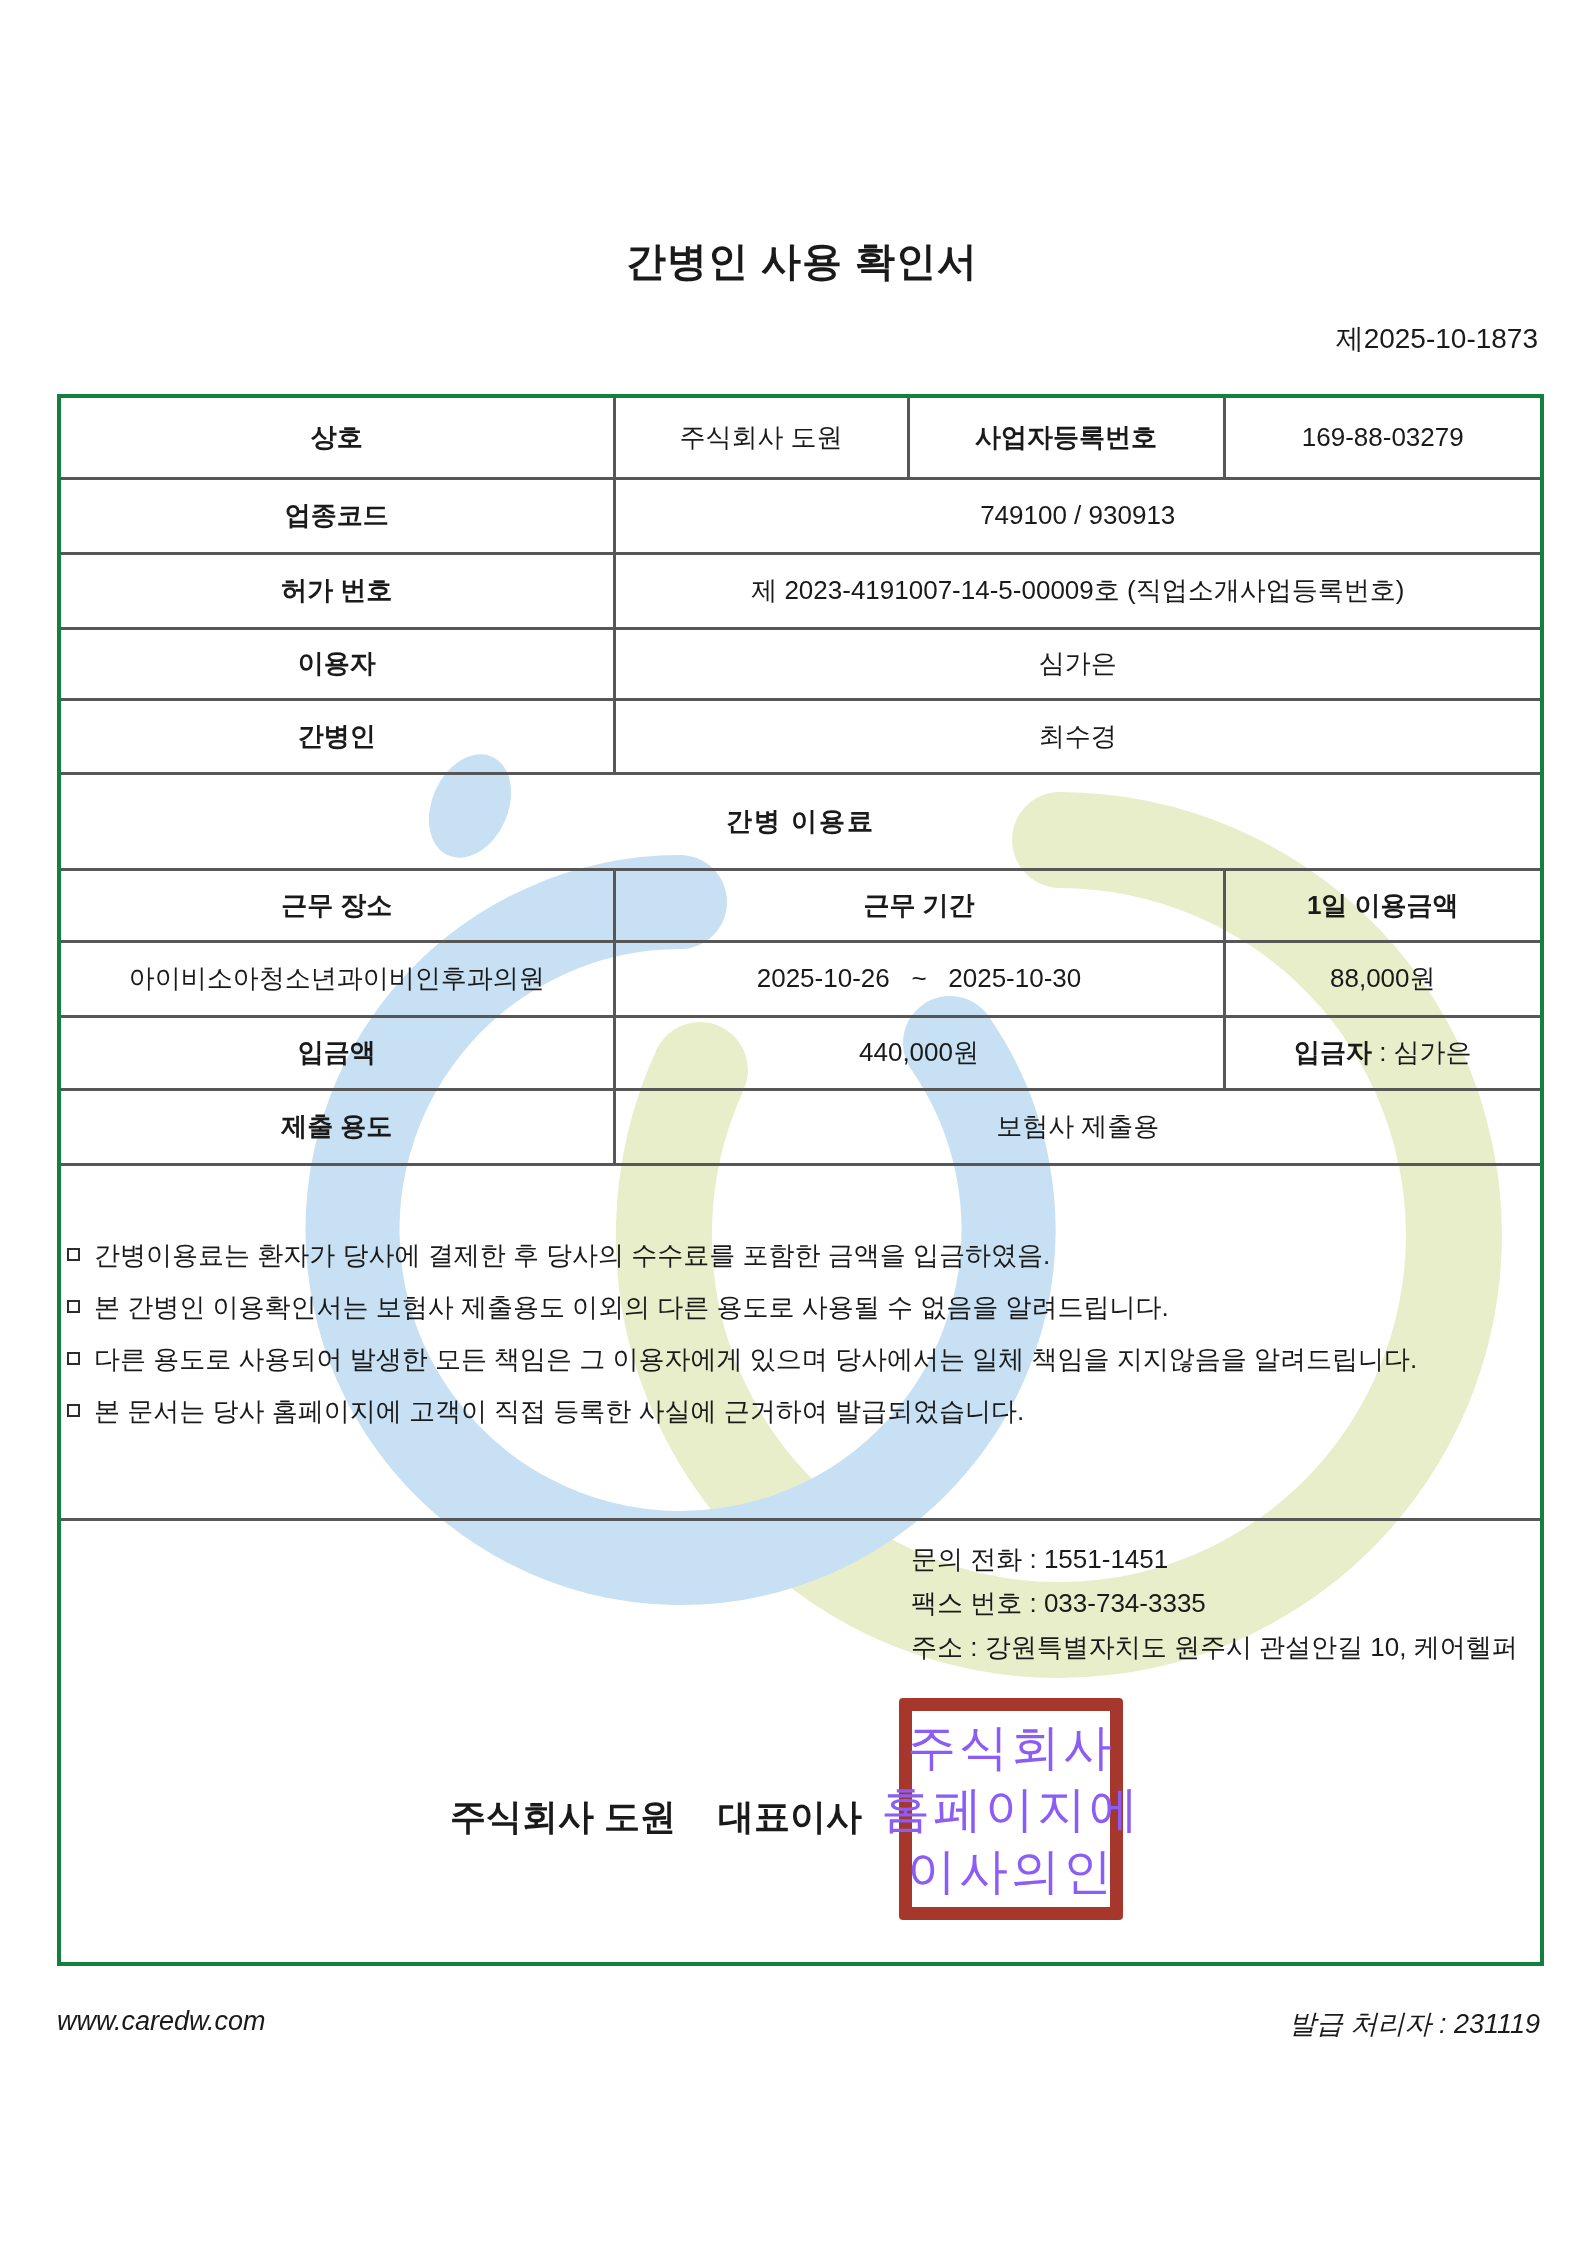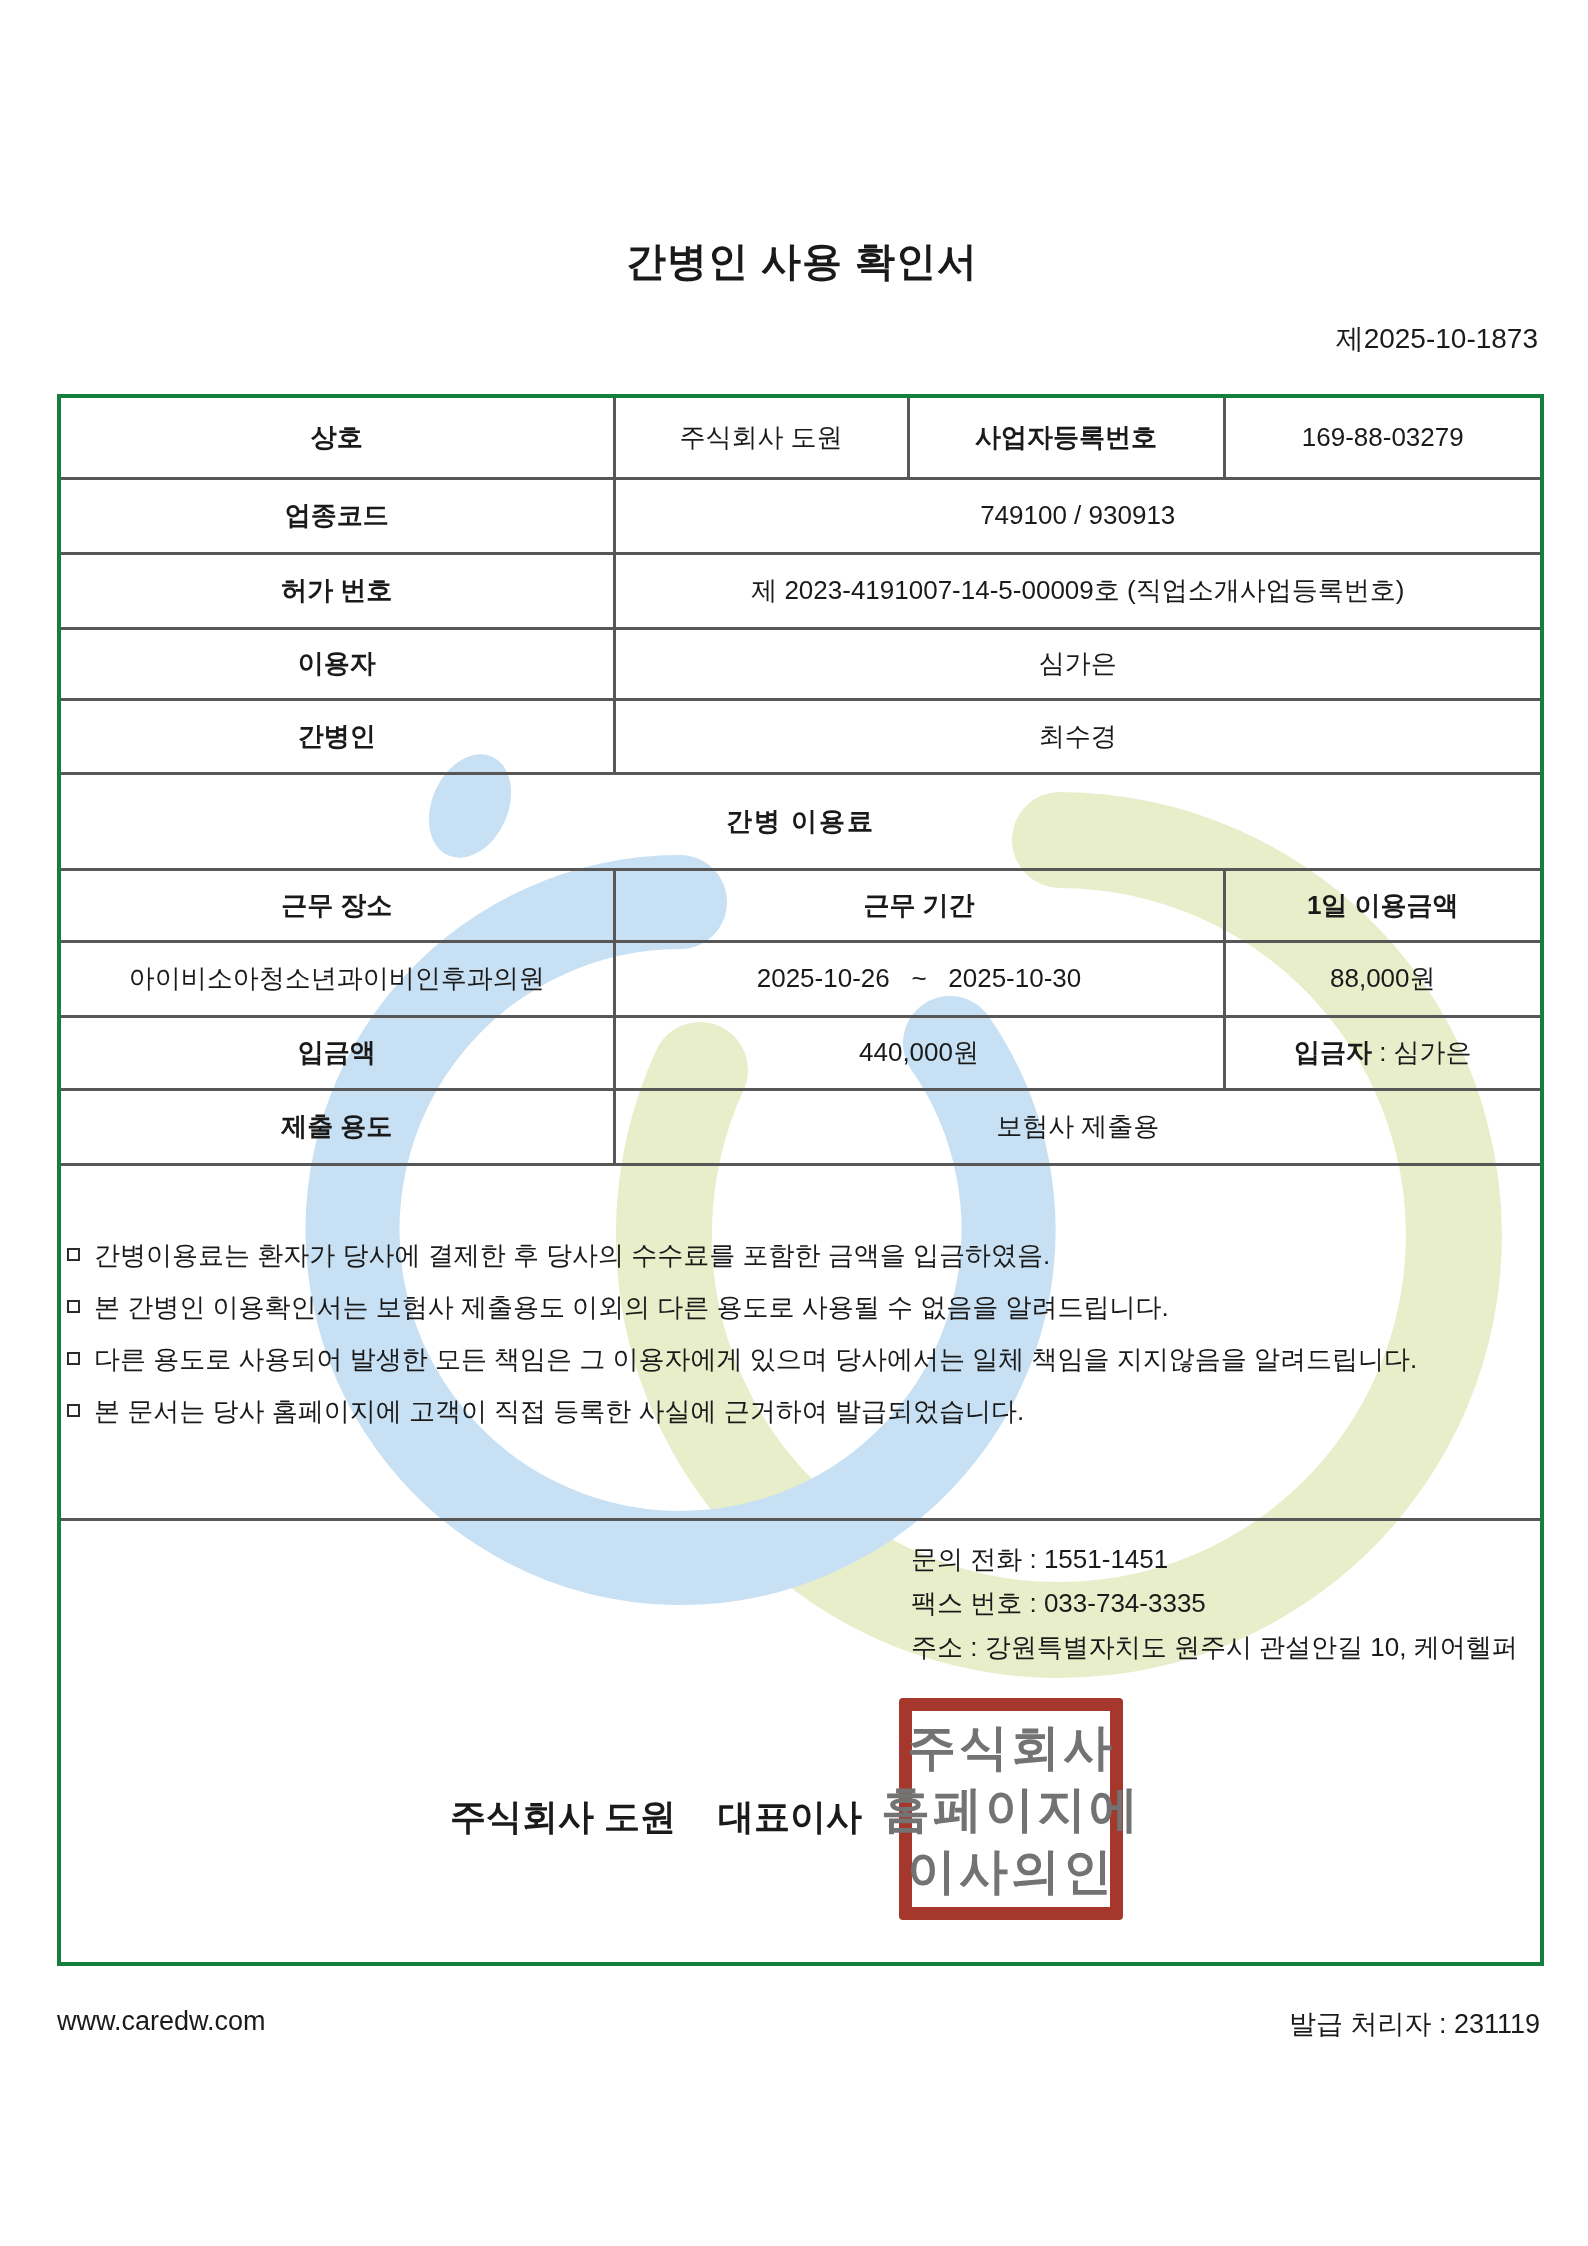--- a/index.html
+++ b/index.html
@@ -54,27 +54,27 @@
   .signature{
     position:absolute;left:270px;top:272px;width:650px;
     text-align:center;font-size:36px;font-weight:bold;white-space:nowrap;
   }
   .signature .gap{display:inline-block;width:42px;}
   .seal{
     position:absolute;left:838px;top:177px;
     width:198px;height:196px;
     border:13px solid #a5372c;border-radius:4px;
     display:flex;flex-direction:column;justify-content:center;align-items:center;
-    color:#737373;font-weight:bold;font-size:49px;line-height:62px;
+    color:#8b5cf6;font-weight:normal;font-size:49px;line-height:62px;
     letter-spacing:3px;white-space:nowrap;
   }
   .footer{
     position:absolute;left:57px;top:2006px;width:1483px;
     display:flex;justify-content:space-between;align-items:flex-start;
-    font-size:27px;z-index:2;
+    font-size:27px;z-index:2;font-style:italic;
   }
 </style>
 </head>
 <body>
 
 <div class="page">
 
   <svg class="watermark" width="1588" height="2246" viewBox="0 0 1588 2246" xmlns="http://www.w3.org/2000/svg">
     <path d="M 1060 840 A 395 395 0 1 1 700 1070" fill="none" stroke="#e8eec9" stroke-width="96" stroke-linecap="round"></path>
     <path d="M 680 902 A 328 328 0 1 0 950 1043" fill="none" stroke="#c8e0f3" stroke-width="94" stroke-linecap="round"></path>

